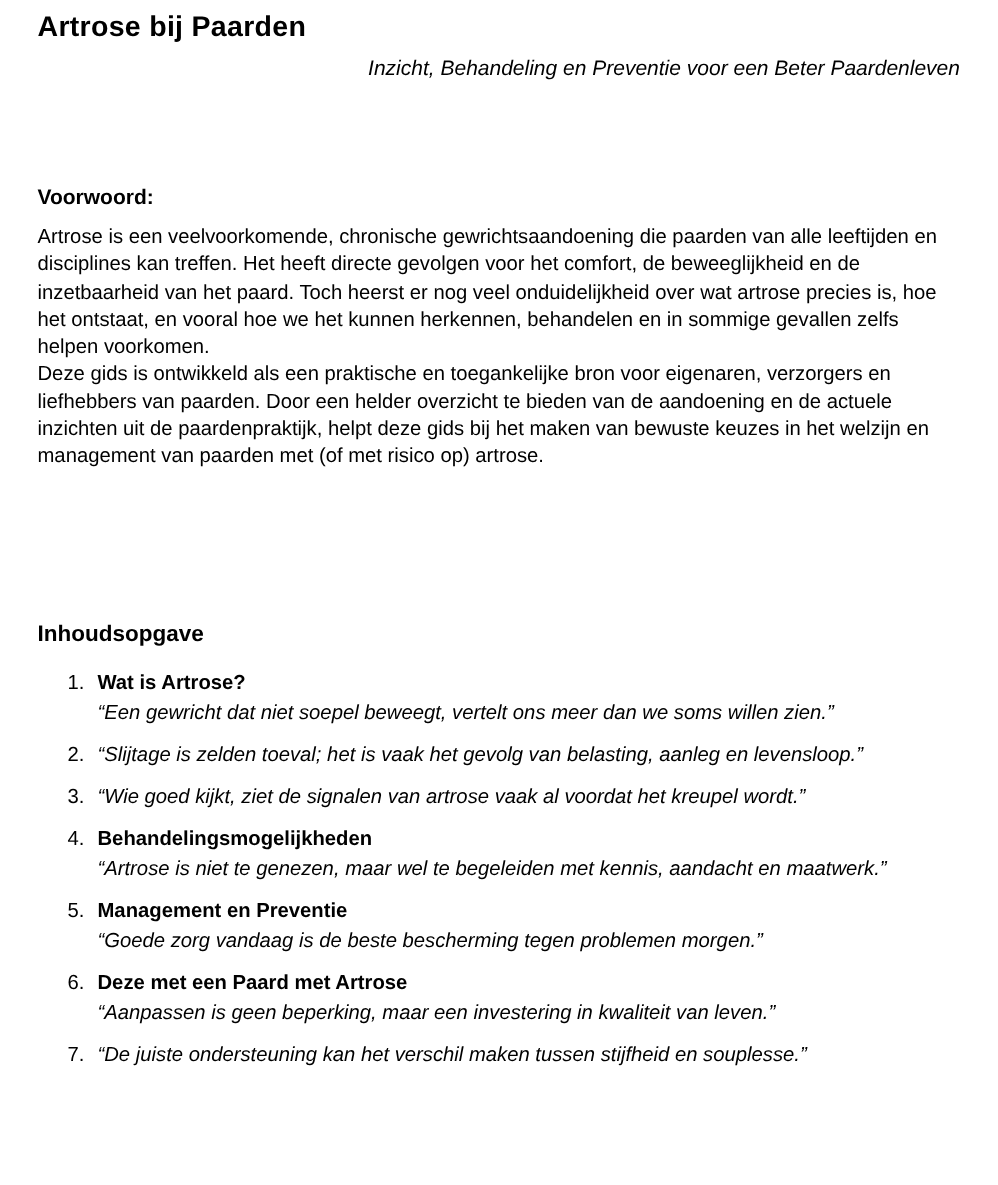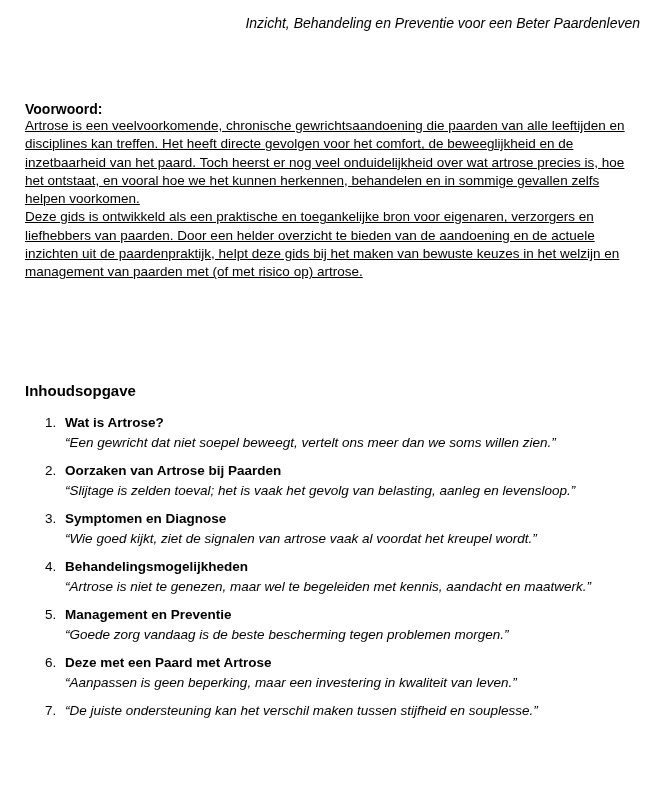--- a/index.html
+++ b/index.html
@@ -31,25 +31,24 @@
     text-align: right;
   }
   .section-heading {
     font-size: 14px;
     font-weight: bold;
   }
   .foreword-heading {
     margin-top: 70px;
   }
   .foreword-text {
-    margin-top: 0;
+    margin-top: 10px;
     font-size: 13.5px;
     line-height: 18.3px;
     max-width: 615px;
-    text-decoration: underline;
   }
   .toc-heading {
     margin-top: 100px;
     font-size: 15px;
   }
   .toc-list {
     list-style: none;
     margin-top: 14px;
   }
   .toc-item {
@@ -71,44 +70,43 @@
   .toc-item-quote {
     margin-top: 1px;
     font-style: italic;
   }
 </style>
 </head>
 <body>
 
 <div class="page">
 
+  <h1 class="doc-title">Artrose bij Paarden</h1>
   <p class="doc-subtitle">Inzicht, Behandeling en Preventie voor een Beter Paardenleven</p>
 
   <h2 class="section-heading foreword-heading">Voorwoord:</h2>
   <div class="foreword-text">
     <span>Artrose is een veelvoorkomende, chronische gewrichtsaandoening die paarden van alle leeftijden en disciplines kan treffen. Het heeft directe gevolgen voor het comfort, de beweeglijkheid en de inzetbaarheid van het paard. Toch heerst er nog veel onduidelijkheid over wat artrose precies is, hoe het ontstaat, en vooral hoe we het kunnen herkennen, behandelen en in sommige gevallen zelfs helpen voorkomen.</span><br>
     <span>Deze gids is ontwikkeld als een praktische en toegankelijke bron voor eigenaren, verzorgers en liefhebbers van paarden. Door een helder overzicht te bieden van de aandoening en de actuele inzichten uit de paardenpraktijk, helpt deze gids bij het maken van bewuste keuzes in het welzijn en management van paarden met (of met risico op) artrose.</span>
   </div>
 
   <h2 class="section-heading toc-heading">Inhoudsopgave</h2>
 
   <ol class="toc-list">
     <li class="toc-item">
       <span class="toc-num">1.</span>
       <div class="toc-item-title">Wat is Artrose?</div>
       <div class="toc-item-quote">“Een gewricht dat niet soepel beweegt, vertelt ons meer dan we soms willen zien.”</div>
     </li>
     <li class="toc-item">
       <span class="toc-num">2.</span>
-      <div class="toc-item-title">Oorzaken van Artrose bij Paarden</div>
       <div class="toc-item-quote">“Slijtage is zelden toeval; het is vaak het gevolg van belasting, aanleg en levensloop.”</div>
     </li>
     <li class="toc-item">
       <span class="toc-num">3.</span>
-      <div class="toc-item-title">Symptomen en Diagnose</div>
       <div class="toc-item-quote">“Wie goed kijkt, ziet de signalen van artrose vaak al voordat het kreupel wordt.”</div>
     </li>
     <li class="toc-item">
       <span class="toc-num">4.</span>
       <div class="toc-item-title">Behandelingsmogelijkheden</div>
       <div class="toc-item-quote">“Artrose is niet te genezen, maar wel te begeleiden met kennis, aandacht en maatwerk.”</div>
     </li>
     <li class="toc-item">
       <span class="toc-num">5.</span>
       <div class="toc-item-title">Management en Preventie</div>

